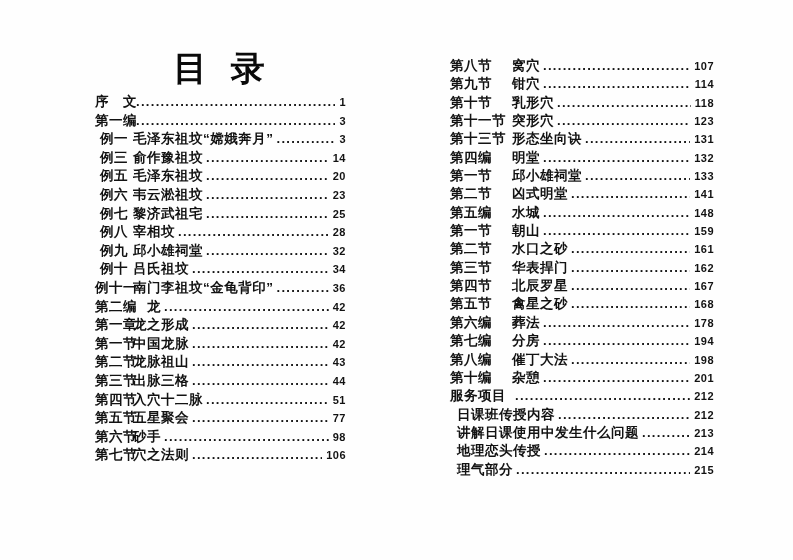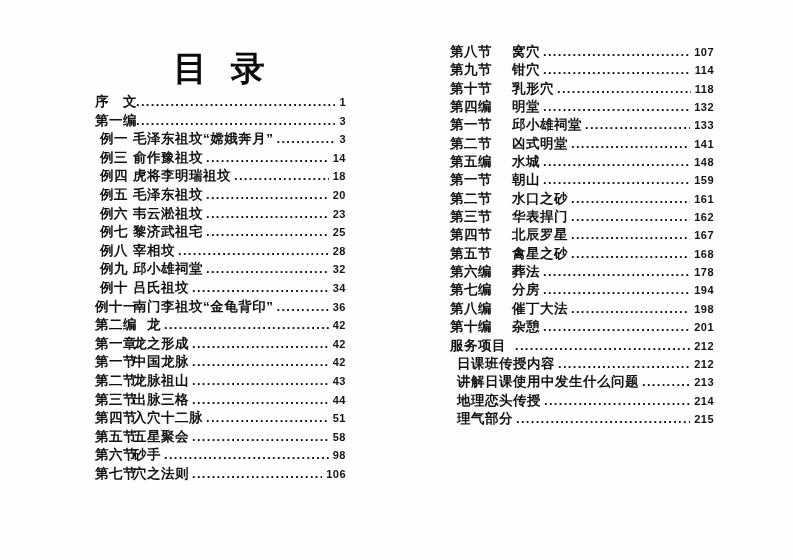--- a/index.html
+++ b/index.html
@@ -34,21 +34,21 @@
     display: flex;
     flex-direction: column;
   }
   .col-left {
     left: 95px;
     top: 93px;
     width: 251px;
   }
   .col-right {
     left: 450px;
-    top: 43px;
+    top: 57px;
     width: 264px;
   }
   .row {
     display: flex;
     align-items: baseline;
     white-space: nowrap;
     font-size: 13.5px;
     letter-spacing: 0.5px;
   }
   .col-left .row  { height: 18.6px;  line-height: 18.6px; }
@@ -109,26 +109,20 @@
   </div>
 
 
   <div class="row">
     <span class="label">例三</span>
     <span class="title">俞作豫祖坟</span>
     <span class="dots"></span>
     <span class="page-num">14</span>
   </div>
 
-  <div class="row">
-    <span class="label">例四</span>
-    <span class="title">虎将李明瑞祖坟</span>
-    <span class="dots"></span>
-    <span class="page-num">18</span>
-  </div>
 
   <div class="row">
     <span class="label">例五</span>
     <span class="title">毛泽东祖坟</span>
     <span class="dots"></span>
     <span class="page-num">20</span>
   </div>
 
   <div class="row">
     <span class="label">例六</span>
@@ -211,21 +205,21 @@
     <span class="label">第四节</span>
     <span class="title">入穴十二脉</span>
     <span class="dots"></span>
     <span class="page-num">51</span>
   </div>
 
   <div class="row">
     <span class="label">第五节</span>
     <span class="title">五星聚会</span>
     <span class="dots"></span>
-    <span class="page-num">58</span>
+    <span class="page-num">77</span>
   </div>
 
   <div class="row">
     <span class="label">第六节</span>
     <span class="title">砂手</span>
     <span class="dots"></span>
     <span class="page-num">98</span>
   </div>
 
   <div class="row">
@@ -251,22 +245,34 @@
     <span class="page-num">114</span>
   </div>
 
   <div class="row">
     <span class="label">第十节</span>
     <span class="title">乳形穴</span>
     <span class="dots"></span>
     <span class="page-num">118</span>
   </div>
 
-
-
+  <div class="row">
+    <span class="label">第十一节</span>
+    <span class="title">突形穴</span>
+    <span class="dots"></span>
+    <span class="page-num">123</span>
+  </div>
+
+
+  <div class="row">
+    <span class="label">第十三节</span>
+    <span class="title">形态坐向诀</span>
+    <span class="dots"></span>
+    <span class="page-num">131</span>
+  </div>
 
   <div class="row">
     <span class="label">第四编</span>
     <span class="title">明堂</span>
     <span class="dots"></span>
     <span class="page-num">132</span>
   </div>
 
   <div class="row">
     <span class="label">第一节</span>

